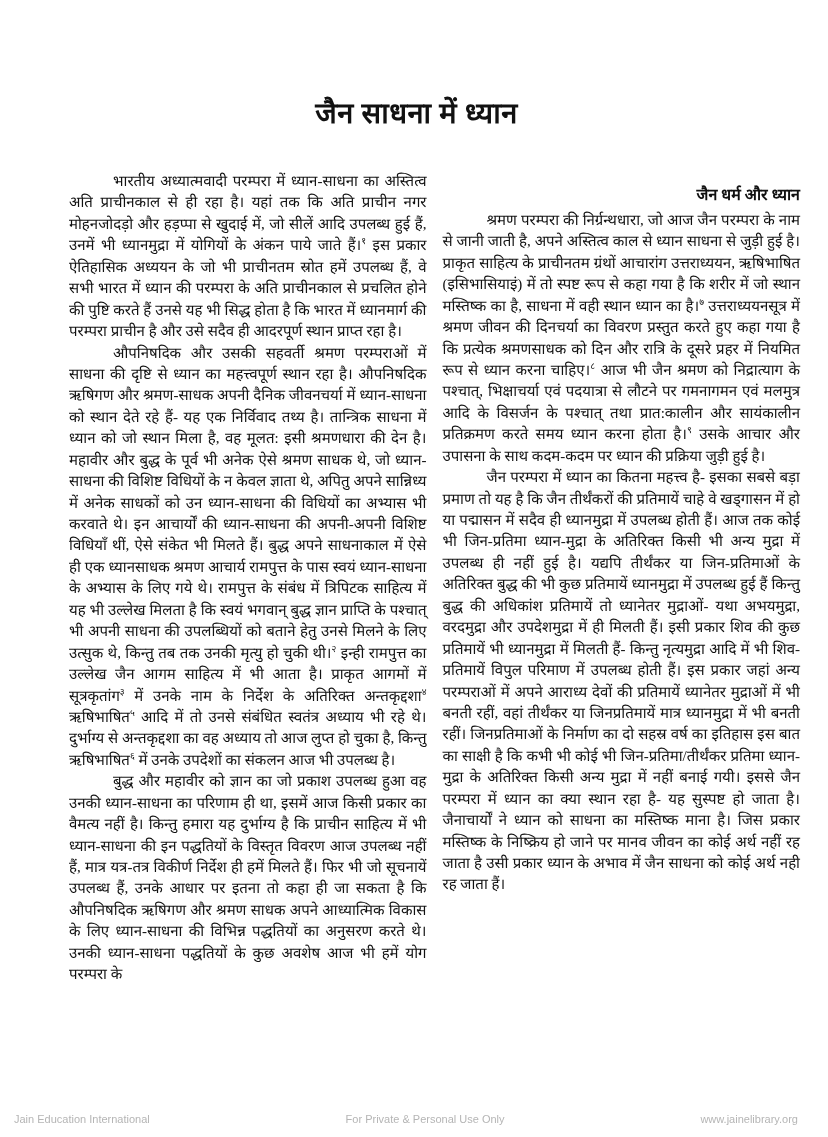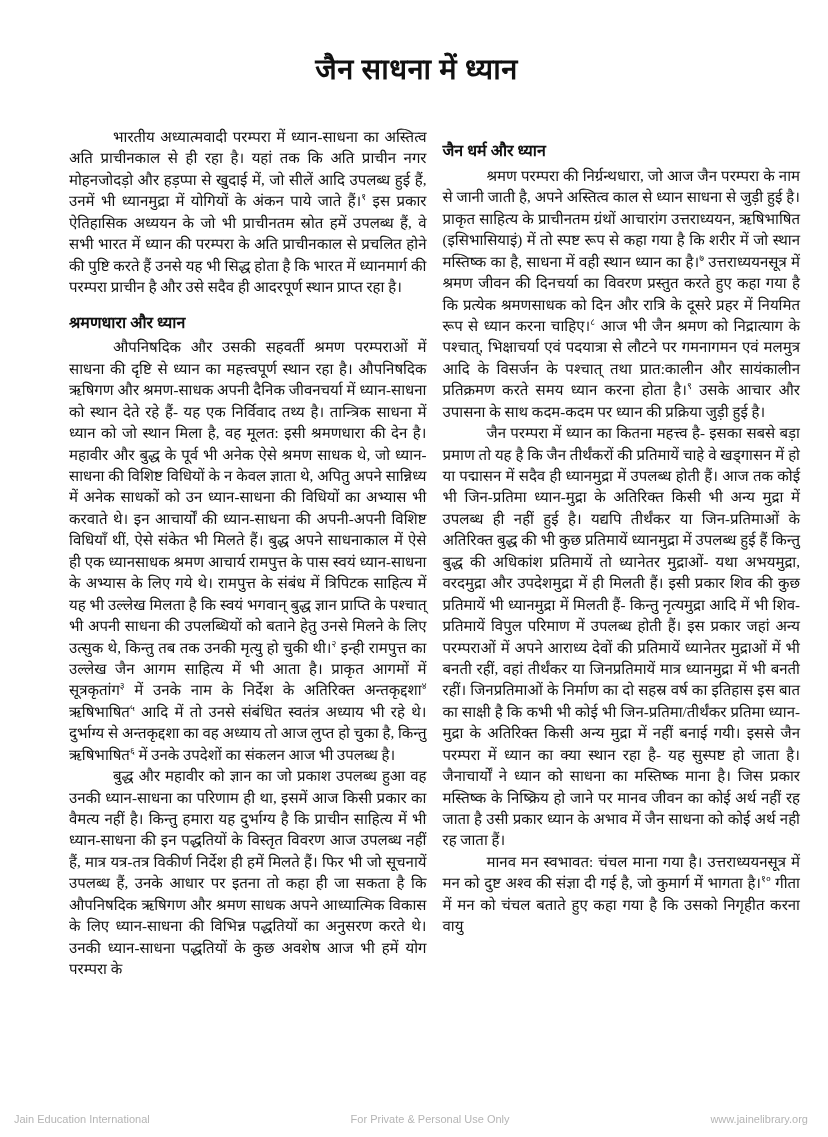--- a/index.html
+++ b/index.html
@@ -12,21 +12,21 @@
     height: 1137px;
     position: relative;
     overflow: hidden;
     font-family: "Liberation Serif", "DejaVu Serif", serif;
     color: #111111;
   }
   .page {
     box-sizing: border-box;
     width: 828px;
     height: 1092px;
-    padding: 48px 28px 0 33px;
+    padding: 92px 28px 0 33px;
   }
   .title {
     text-align: center;
     font-size: 29px;
     font-weight: 700;
     letter-spacing: 0.5px;
     margin: 0 0 40px 0;
   }
   .columns {
     display: flex;
@@ -43,30 +43,30 @@
   .para {
     margin: 0;
   }
   .para.indent {
     text-indent: 44px;
   }
   .heading {
     font-size: 16px;
     font-weight: 700;
     margin: 13px 0 3px 0;
-    text-align: left;
+    text-align: right;
   }
   sup {
     font-size: 0.62em;
     line-height: 0;
   }
   .footer {
     position: absolute;
     left: 0;
-    right: 6px;
+    right: 16px;
     bottom: 12px;
     display: flex;
     justify-content: space-between;
     align-items: baseline;
     padding: 0 14px;
     font-family: "Liberation Sans", "DejaVu Sans", sans-serif;
     font-size: 11px;
     color: #b5b5b5;
   }
 </style>
@@ -74,30 +74,28 @@
 <body>
 
 <div class="page">
 
   <h1 class="title">जैन साधना में ध्यान</h1>
 
   <div class="columns">
 
     <div class="col">
       <p class="para indent">भारतीय अध्यात्मवादी परम्परा में ध्यान-साधना का अस्तित्व अति प्राचीनकाल से ही रहा है। यहां तक कि अति प्राचीन नगर मोहनजोदड़ो और हड़प्पा से खुदाई में, जो सीलें आदि उपलब्ध हुई हैं, उनमें भी ध्यानमुद्रा में योगियों के अंकन पाये जाते हैं।<sup>१</sup> इस प्रकार ऐतिहासिक अध्ययन के जो भी प्राचीनतम स्रोत हमें उपलब्ध हैं, वे सभी भारत में ध्यान की परम्परा के अति प्राचीनकाल से प्रचलित होने की पुष्टि करते हैं उनसे यह भी सिद्ध होता है कि भारत में ध्यानमार्ग की परम्परा प्राचीन है और उसे सदैव ही आदरपूर्ण स्थान प्राप्त रहा है।</p>
-      <h2 class="heading">श्रमणधारा और ध्यान</h2>
       <p class="para indent">औपनिषदिक और उसकी सहवर्ती श्रमण परम्पराओं में साधना की दृष्टि से ध्यान का महत्त्वपूर्ण स्थान रहा है। औपनिषदिक ऋषिगण और श्रमण-साधक अपनी दैनिक जीवनचर्या में ध्यान-साधना को स्थान देते रहे हैं- यह एक निर्विवाद तथ्य है। तान्त्रिक साधना में ध्यान को जो स्थान मिला है, वह मूलत: इसी श्रमणधारा की देन है। महावीर और बुद्ध के पूर्व भी अनेक ऐसे श्रमण साधक थे, जो ध्यान-साधना की विशिष्ट विधियों के न केवल ज्ञाता थे, अपितु अपने सान्निध्य में अनेक साधकों को उन ध्यान-साधना की विधियों का अभ्यास भी करवाते थे। इन आचार्यों की ध्यान-साधना की अपनी-अपनी विशिष्ट विधियाँ थीं, ऐसे संकेत भी मिलते हैं। बुद्ध अपने साधनाकाल में ऐसे ही एक ध्यानसाधक श्रमण आचार्य रामपुत्त के पास स्वयं ध्यान-साधना के अभ्यास के लिए गये थे। रामपुत्त के संबंध में त्रिपिटक साहित्य में यह भी उल्लेख मिलता है कि स्वयं भगवान् बुद्ध ज्ञान प्राप्ति के पश्चात् भी अपनी साधना की उपलब्धियों को बताने हेतु उनसे मिलने के लिए उत्सुक थे, किन्तु तब तक उनकी मृत्यु हो चुकी थी।<sup>२</sup> इन्ही रामपुत्त का उल्लेख जैन आगम साहित्य में भी आता है। प्राकृत आगमों में सूत्रकृतांग<sup>३</sup> में उनके नाम के निर्देश के अतिरिक्त अन्तकृद्दशा<sup>४</sup> ऋषिभाषित<sup>५</sup> आदि में तो उनसे संबंधित स्वतंत्र अध्याय भी रहे थे। दुर्भाग्य से अन्तकृद्दशा का वह अध्याय तो आज लुप्त हो चुका है, किन्तु ऋषिभाषित<sup>६</sup> में उनके उपदेशों का संकलन आज भी उपलब्ध है।</p>
       <p class="para indent">बुद्ध और महावीर को ज्ञान का जो प्रकाश उपलब्ध हुआ वह उनकी ध्यान-साधना का परिणाम ही था, इसमें आज किसी प्रकार का वैमत्य नहीं है। किन्तु हमारा यह दुर्भाग्य है कि प्राचीन साहित्य में भी ध्यान-साधना की इन पद्धतियों के विस्तृत विवरण आज उपलब्ध नहीं हैं, मात्र यत्र-तत्र विकीर्ण निर्देश ही हमें मिलते हैं। फिर भी जो सूचनायें उपलब्ध हैं, उनके आधार पर इतना तो कहा ही जा सकता है कि औपनिषदिक ऋषिगण और श्रमण साधक अपने आध्यात्मिक विकास के लिए ध्यान-साधना की विभिन्न पद्धतियों का अनुसरण करते थे। उनकी ध्यान-साधना पद्धतियों के कुछ अवशेष आज भी हमें योग परम्परा के</p>
     </div>
 
     <div class="col">
       <h2 class="heading">जैन धर्म और ध्यान</h2>
       <p class="para indent">श्रमण परम्परा की निर्ग्रन्थधारा, जो आज जैन परम्परा के नाम से जानी जाती है, अपने अस्तित्व काल से ध्यान साधना से जुड़ी हुई है। प्राकृत साहित्य के प्राचीनतम ग्रंथों आचारांग उत्तराध्ययन, ऋषिभाषित (इसिभासियाइं) में तो स्पष्ट रूप से कहा गया है कि शरीर में जो स्थान मस्तिष्क का है, साधना में वही स्थान ध्यान का है।<sup>७</sup> उत्तराध्ययनसूत्र में श्रमण जीवन की दिनचर्या का विवरण प्रस्तुत करते हुए कहा गया है कि प्रत्येक श्रमणसाधक को दिन और रात्रि के दूसरे प्रहर में नियमित रूप से ध्यान करना चाहिए।<sup>८</sup> आज भी जैन श्रमण को निद्रात्याग के पश्चात्, भिक्षाचर्या एवं पदयात्रा से लौटने पर गमनागमन एवं मलमुत्र आदि के विसर्जन के पश्चात् तथा प्रात:कालीन और सायंकालीन प्रतिक्रमण करते समय ध्यान करना होता है।<sup>९</sup> उसके आचार और उपासना के साथ कदम-कदम पर ध्यान की प्रक्रिया जुड़ी हुई है।</p>
       <p class="para indent">जैन परम्परा में ध्यान का कितना महत्त्व है- इसका सबसे बड़ा प्रमाण तो यह है कि जैन तीर्थंकरों की प्रतिमायें चाहे वे खड्गासन में हो या पद्मासन में सदैव ही ध्यानमुद्रा में उपलब्ध होती हैं। आज तक कोई भी जिन-प्रतिमा ध्यान-मुद्रा के अतिरिक्त किसी भी अन्य मुद्रा में उपलब्ध ही नहीं हुई है। यद्यपि तीर्थंकर या जिन-प्रतिमाओं के अतिरिक्त बुद्ध की भी कुछ प्रतिमायें ध्यानमुद्रा में उपलब्ध हुई हैं किन्तु बुद्ध की अधिकांश प्रतिमायें तो ध्यानेतर मुद्राओं- यथा अभयमुद्रा, वरदमुद्रा और उपदेशमुद्रा में ही मिलती हैं। इसी प्रकार शिव की कुछ प्रतिमायें भी ध्यानमुद्रा में मिलती हैं- किन्तु नृत्यमुद्रा आदि में भी शिव-प्रतिमायें विपुल परिमाण में उपलब्ध होती हैं। इस प्रकार जहां अन्य परम्पराओं में अपने आराध्य देवों की प्रतिमायें ध्यानेतर मुद्राओं में भी बनती रहीं, वहां तीर्थंकर या जिनप्रतिमायें मात्र ध्यानमुद्रा में भी बनती रहीं। जिनप्रतिमाओं के निर्माण का दो सहस्र वर्ष का इतिहास इस बात का साक्षी है कि कभी भी कोई भी जिन-प्रतिमा/तीर्थंकर प्रतिमा ध्यान-मुद्रा के अतिरिक्त किसी अन्य मुद्रा में नहीं बनाई गयी। इससे जैन परम्परा में ध्यान का क्या स्थान रहा है- यह सुस्पष्ट हो जाता है। जैनाचार्यों ने ध्यान को साधना का मस्तिष्क माना है। जिस प्रकार मस्तिष्क के निष्क्रिय हो जाने पर मानव जीवन का कोई अर्थ नहीं रह जाता है उसी प्रकार ध्यान के अभाव में जैन साधना को कोई अर्थ नही रह जाता हैं।</p>
-      <p class="para indent">मानव मन स्वभावत: चंचल माना गया है। उत्तराध्ययनसूत्र में मन को दुष्ट अश्व की संज्ञा दी गई है, जो कुमार्ग में भागता है।<sup>१०</sup> गीता में मन को चंचल बताते हुए कहा गया है कि उसको निगृहीत करना वायु</p>
     </div>
 
   </div>
 
   <div class="footer">
     <span>Jain Education International</span>
     <span>For Private &amp; Personal Use Only</span>
     <span>www.jainelibrary.org</span>
   </div>
 

